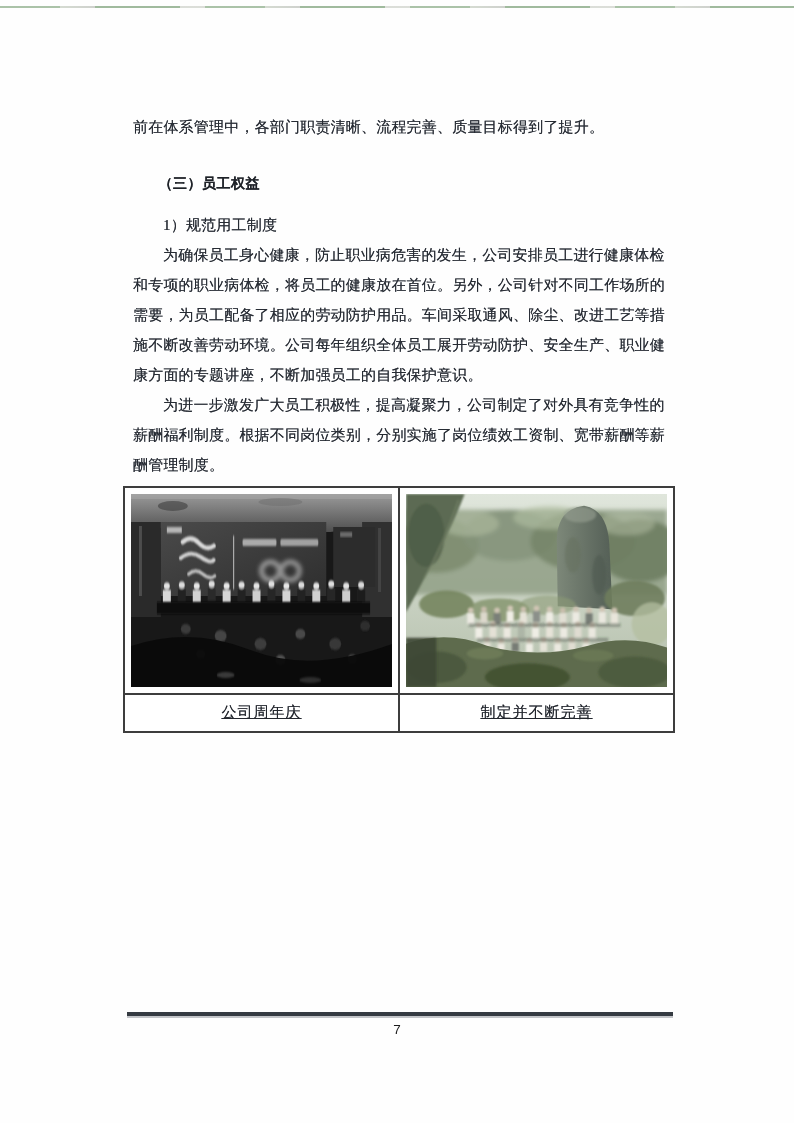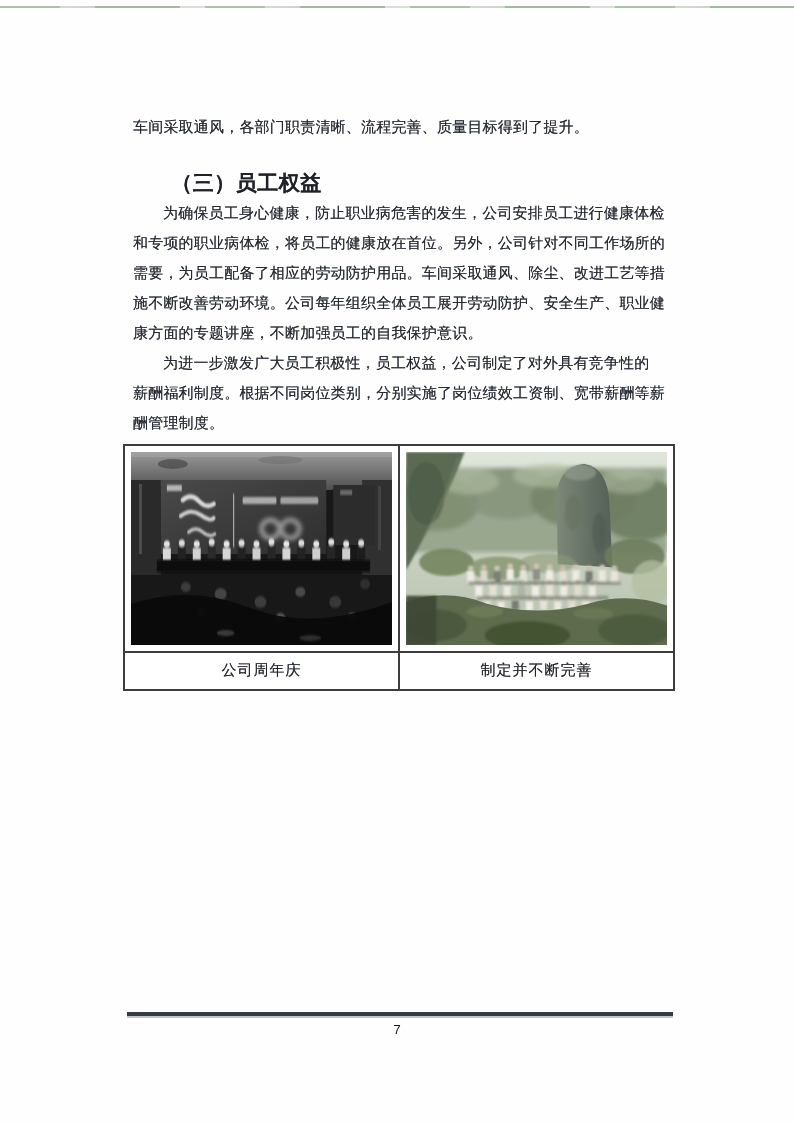--- a/index.html
+++ b/index.html
@@ -18,34 +18,34 @@
   }
   .content{
     position:absolute;left:133px;top:112px;width:540px;
     font-size:15px;line-height:30px;letter-spacing:.2px;
     text-align:left;
   }
   .para{margin:0;text-indent:2em;white-space:pre-line;
         text-shadow:0 0 .5px rgba(45,50,60,.75);}
   .intro{text-indent:0;}
   .sec-heading{
-    margin:26px 0 0 0;font-size:21px;font-weight:bold;line-height:30px;
+    margin:26px 0 0 0;font-size:14px;font-weight:bold;line-height:30px;
     font-family:"Liberation Sans", sans-serif;color:#1e2228;
     text-indent:1.82em;letter-spacing:.5px;
     text-shadow:0 0 .5px rgba(30,34,40,.8);
   }
   .item-head{margin:0;text-indent:2em;white-space:pre-line;
              text-shadow:0 0 .5px rgba(45,50,60,.75);}
   .first-item{margin-top:12px;}
   
   .photo-table{
     border-collapse:collapse;table-layout:fixed;
     width:552px;margin:6px 0 0 -10px;background:#fff;
   }
-  .photo-table td{border:2px solid #3d3d3d;}
+  .photo-table td{border:2px solid #3d3d3d;text-decoration:underline;}
   .photo-cell{padding:6px;height:193px;vertical-align:middle;}
   .photo{width:100%;height:193px;overflow:hidden;background:#fff;}
   .photo svg{display:block;width:100%;height:100%;}
   .cap-cell{
     height:28px;text-align:center;font-size:15px;padding:2px 0 4px 0;
     letter-spacing:1px;color:#23272e;text-shadow:0 0 .5px rgba(45,50,60,.7);
   }
   
   .footer-rule{
     position:absolute;left:127px;top:1012px;width:546px;height:4px;
@@ -57,32 +57,33 @@
   }
 </style>
 </head>
 <body>
 
 <div class="page">
 
   <div class="scan-line"></div>
 
   <div class="content">
-    <p class="para intro">车间采取通风，各部门职责清晰、流程完善、质量目标得到了提升。</p>
+    <p class="para intro">前在体系管理中，各部门职责清晰、流程完善、质量目标得到了提升。</p>
 
     <h3 class="sec-heading">（三）员工权益</h3>
 
+    <p class="item-head first-item">1）规范用工制度</p>
 
     <p class="para">为确保员工身心健康，防止职业病危害的发生，公司安排员工进行健康体检
 和专项的职业病体检，将员工的健康放在首位。另外，公司针对不同工作场所的
 需要，为员工配备了相应的劳动防护用品。车间采取通风、除尘、改进工艺等措
 施不断改善劳动环境。公司每年组织全体员工展开劳动防护、安全生产、职业健
 康方面的专题讲座，不断加强员工的自我保护意识。</p>
 
-    <p class="para">为进一步激发广大员工积极性，员工权益，公司制定了对外具有竞争性的
+    <p class="para">为进一步激发广大员工积极性，提高凝聚力，公司制定了对外具有竞争性的
 薪酬福利制度。根据不同岗位类别，分别实施了岗位绩效工资制、宽带薪酬等薪
 酬管理制度。</p>
 
 
     <table class="photo-table">
       <colgroup>
           <col style="width:50%">
           <col style="width:50%">
         </colgroup>
       <tbody>

